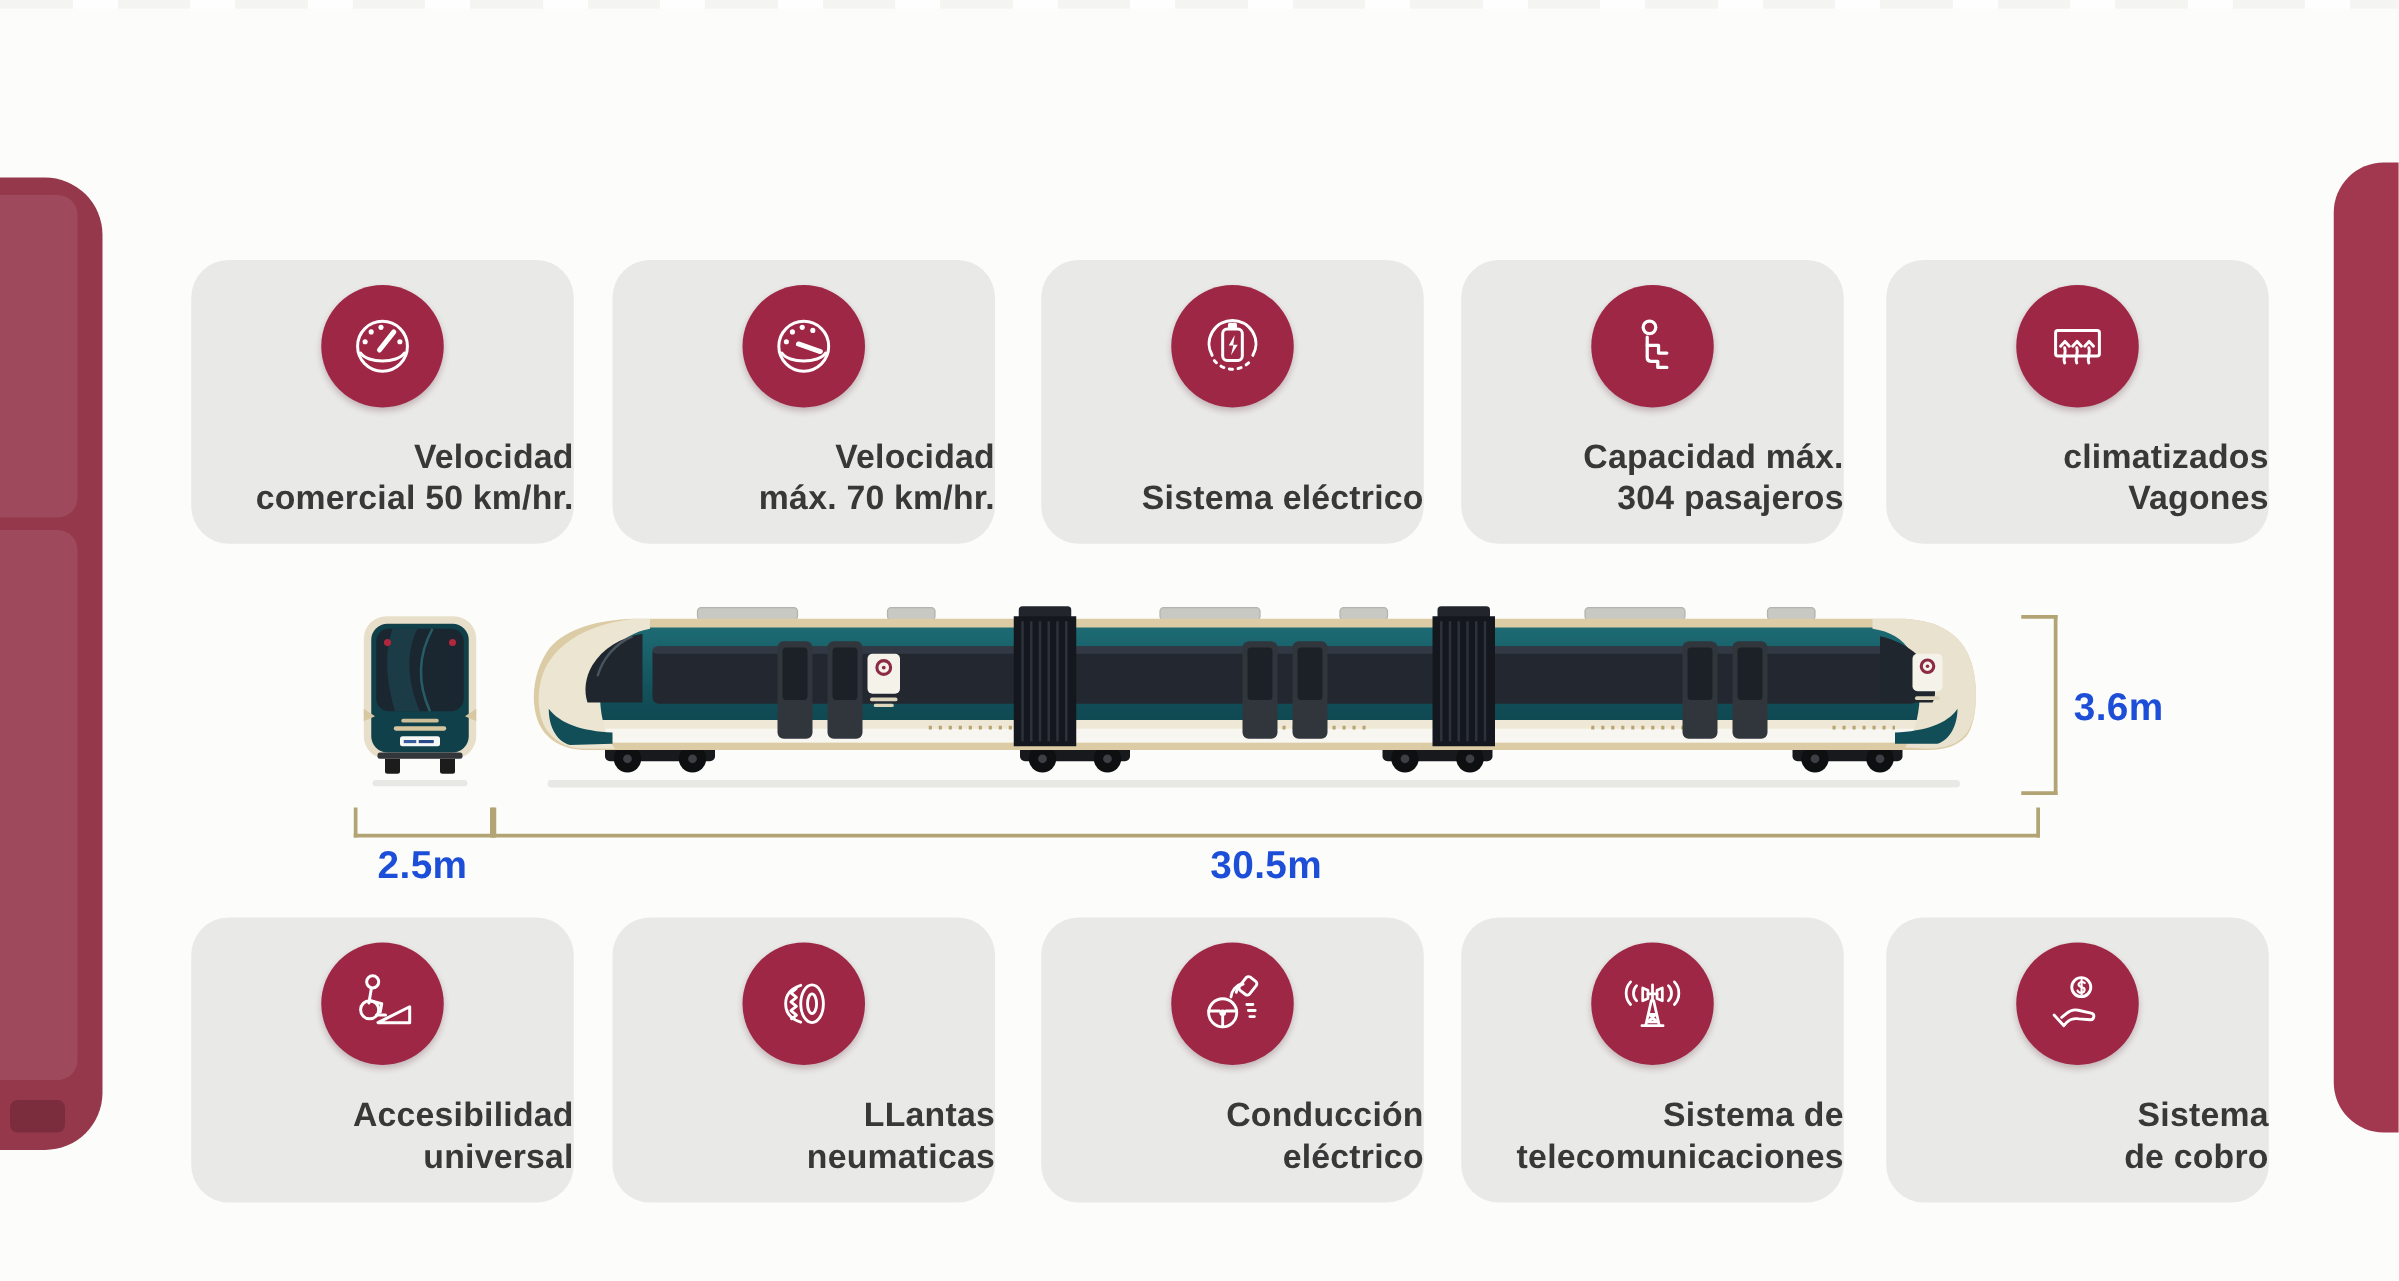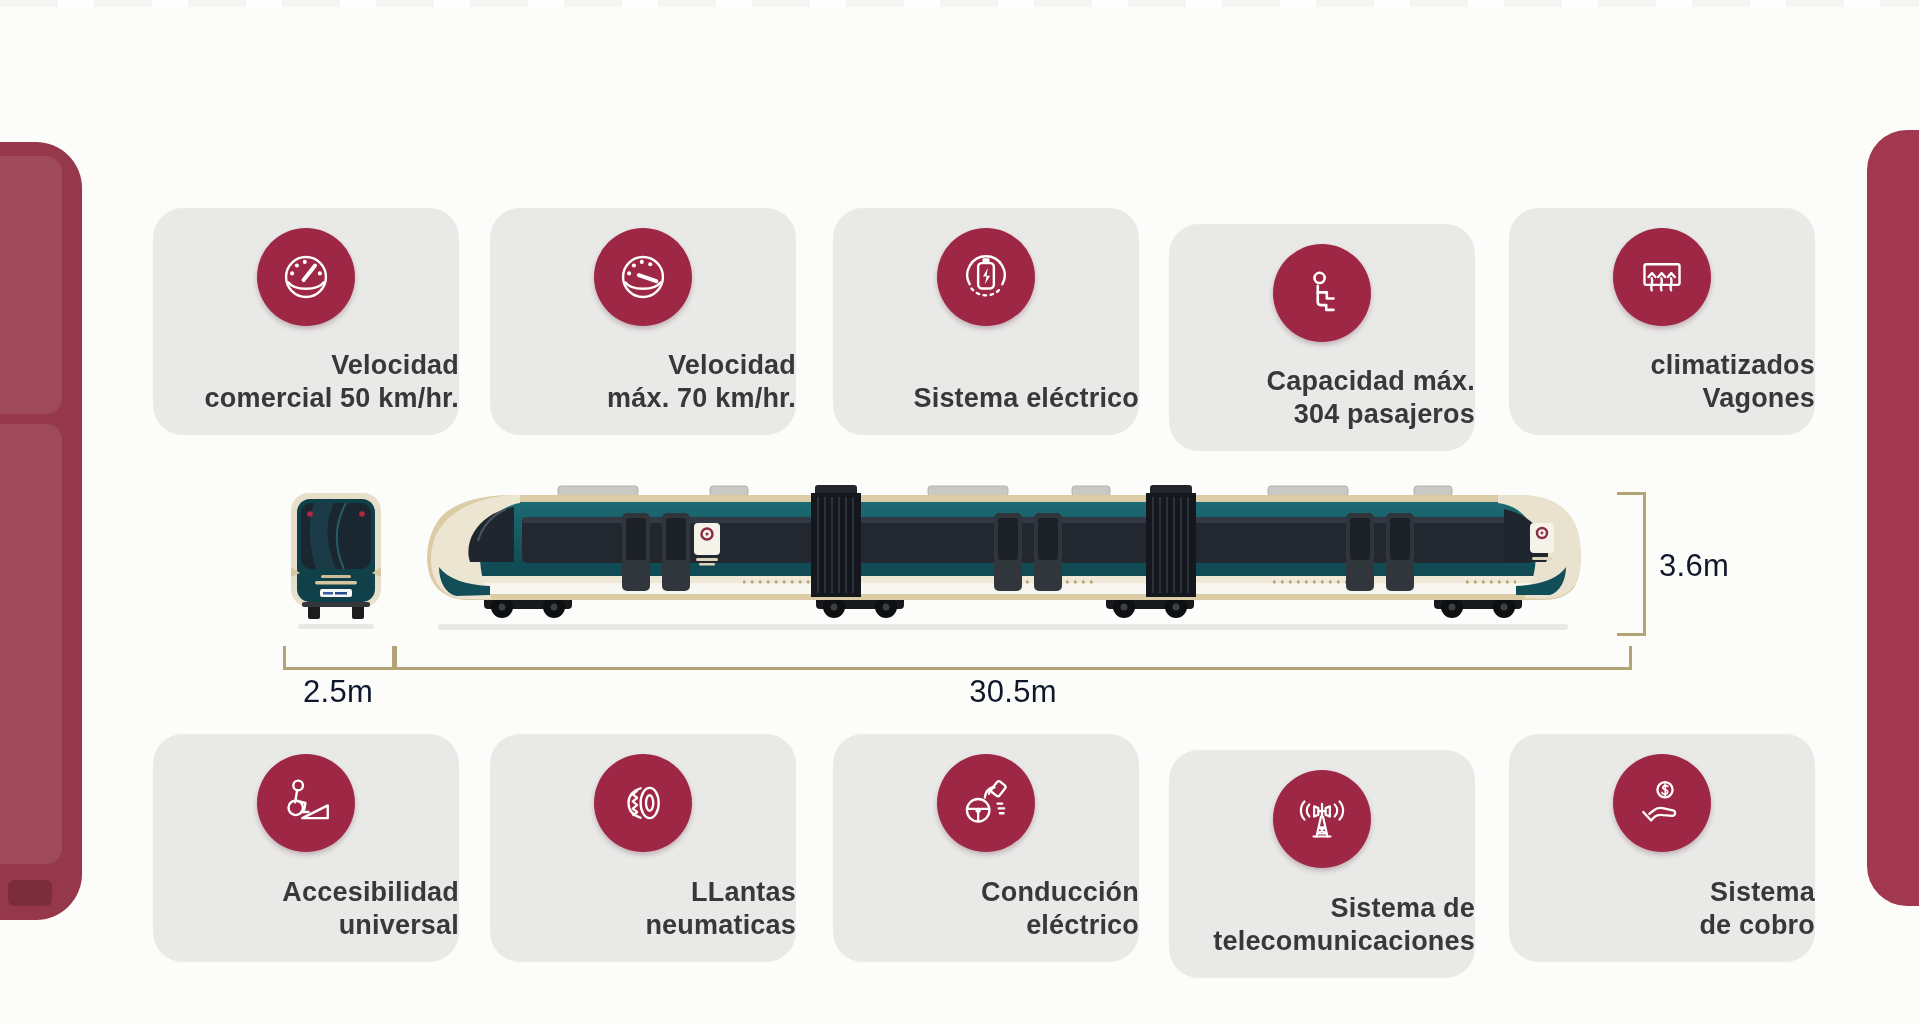--- a/index.html
+++ b/index.html
@@ -32,21 +32,21 @@
     position:absolute;right:0;top:130px;width:52px;height:776px;
     background:#a23850;border-radius:40px 0 0 40px;
   }
 
   
   .card{
     position:absolute;width:306px;background:#e9e9e7;border-radius:30px;
   }
   .row-top .card{top:208px;height:227px;}
   .row-bottom .card{top:734px;height:228px;}
-  .col1{left:153px;}.col2{left:490px;}.col3{left:833px;}.col4{left:1169px;margin-top:16px;}.col5{left:1509px;}
+  .col1{left:153px;}.col2{left:490px;}.col3{left:833px;}.col4{left:1169px;}.col5{left:1509px;}
 
   .icon-circle{
     position:absolute;top:20px;left:50%;transform:translateX(-50%);
     width:98px;height:98px;border-radius:50%;background:#9e2745;
     display:flex;align-items:center;justify-content:center;
     box-shadow:0 3px 5px rgba(80,20,40,0.25);
   }
   svg.icon{width:58px;height:58px;display:block;}
   svg.icon *{vector-effect:non-scaling-stroke;}
 
@@ -63,21 +63,21 @@
 
   
   .bracket{position:absolute;border:0 solid #b3a475;}
   #bracket-front{left:283px;top:646px;width:106px;height:21px;
     border-left-width:3px;border-right-width:3px;border-bottom-width:3px;}
   #bracket-length{left:394px;top:646px;width:1232px;height:21px;
     border-left-width:3px;border-right-width:3px;border-bottom-width:3px;}
   #bracket-height{left:1617px;top:492px;width:26px;height:138px;
     border-top-width:3px;border-right-width:3px;border-bottom-width:3px;}
   .dim-label{
-    position:absolute;font-size:31px;font-weight:400;color:#0f172a;letter-spacing:.3px;
+    position:absolute;font-size:31px;font-weight:700;color:#1d4ed8;letter-spacing:.3px;
   }
   #label-front{left:282px;top:674px;width:112px;text-align:center;}
   #label-length{left:394px;top:674px;width:1238px;text-align:center;}
   #label-height{left:1659px;top:548px;}
 </style>
 </head>
 <body>
 
 <div class="top-strip"></div>
 

